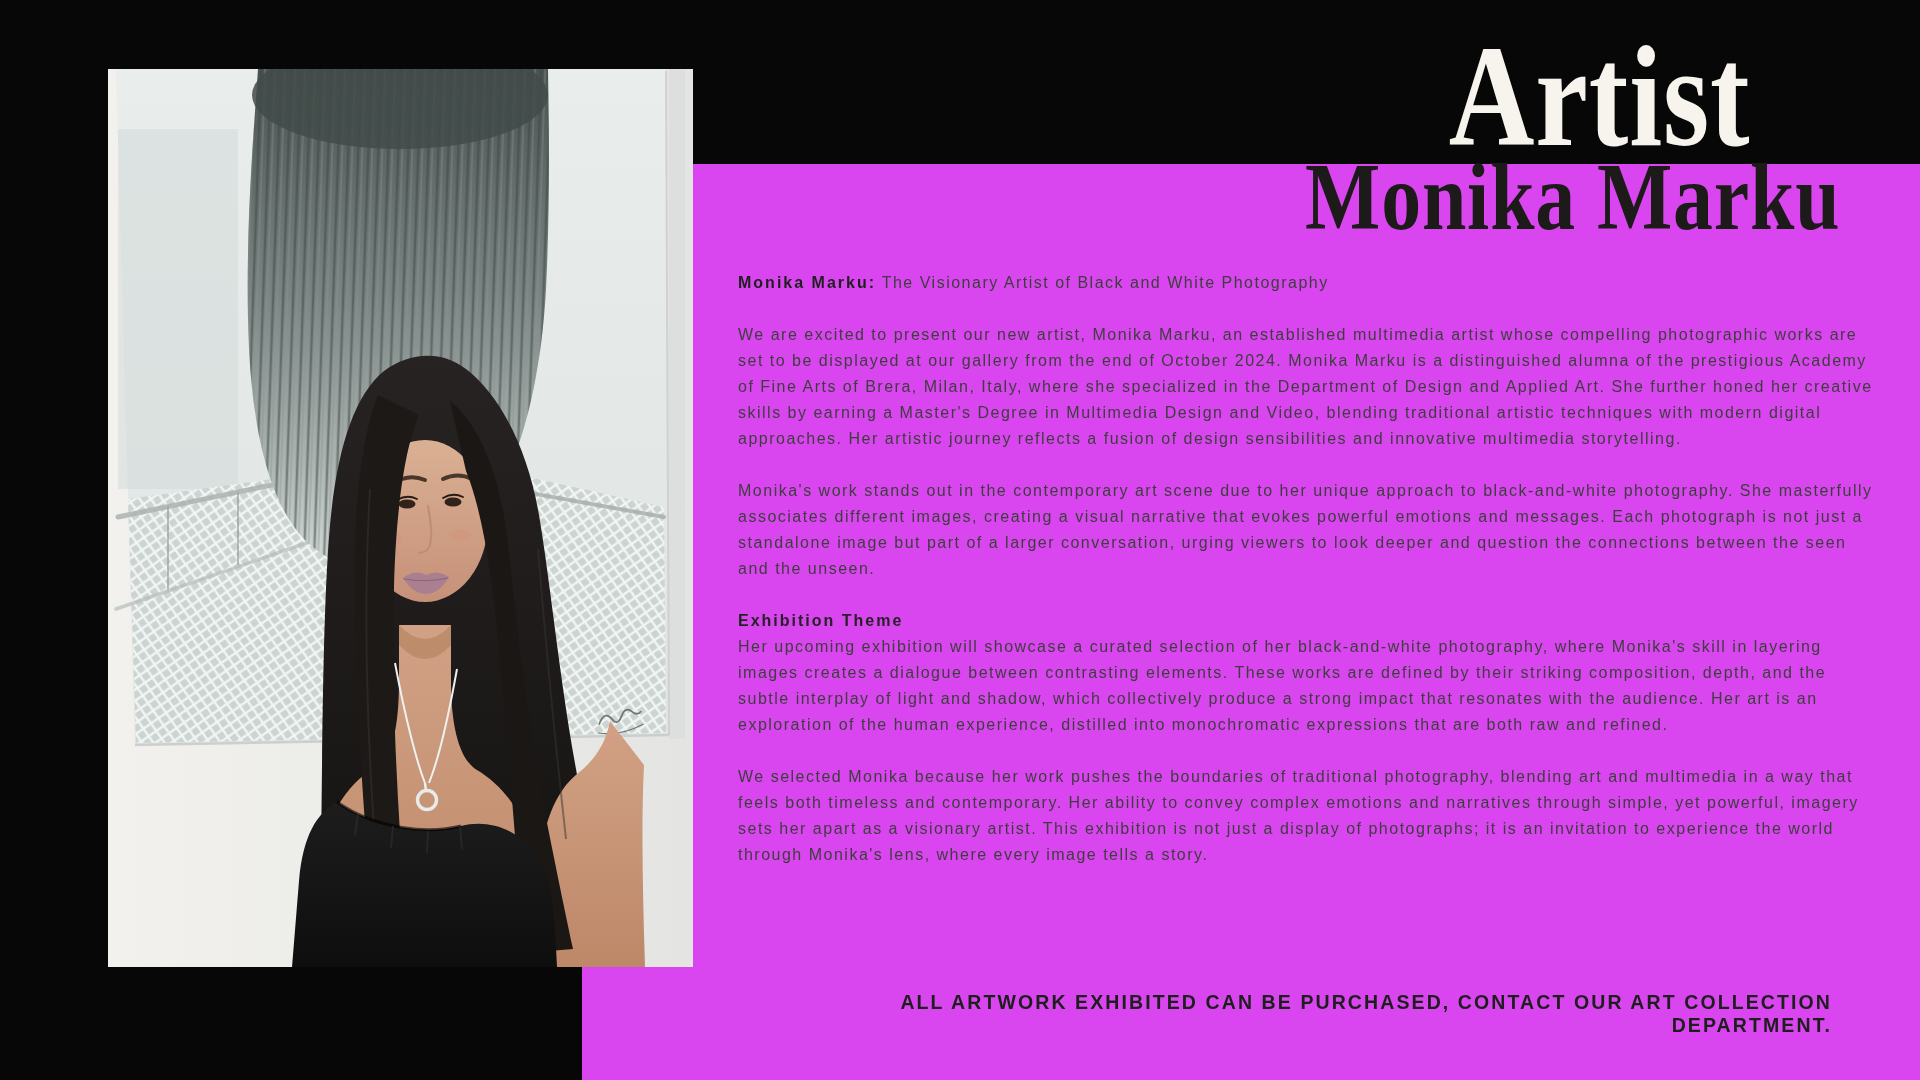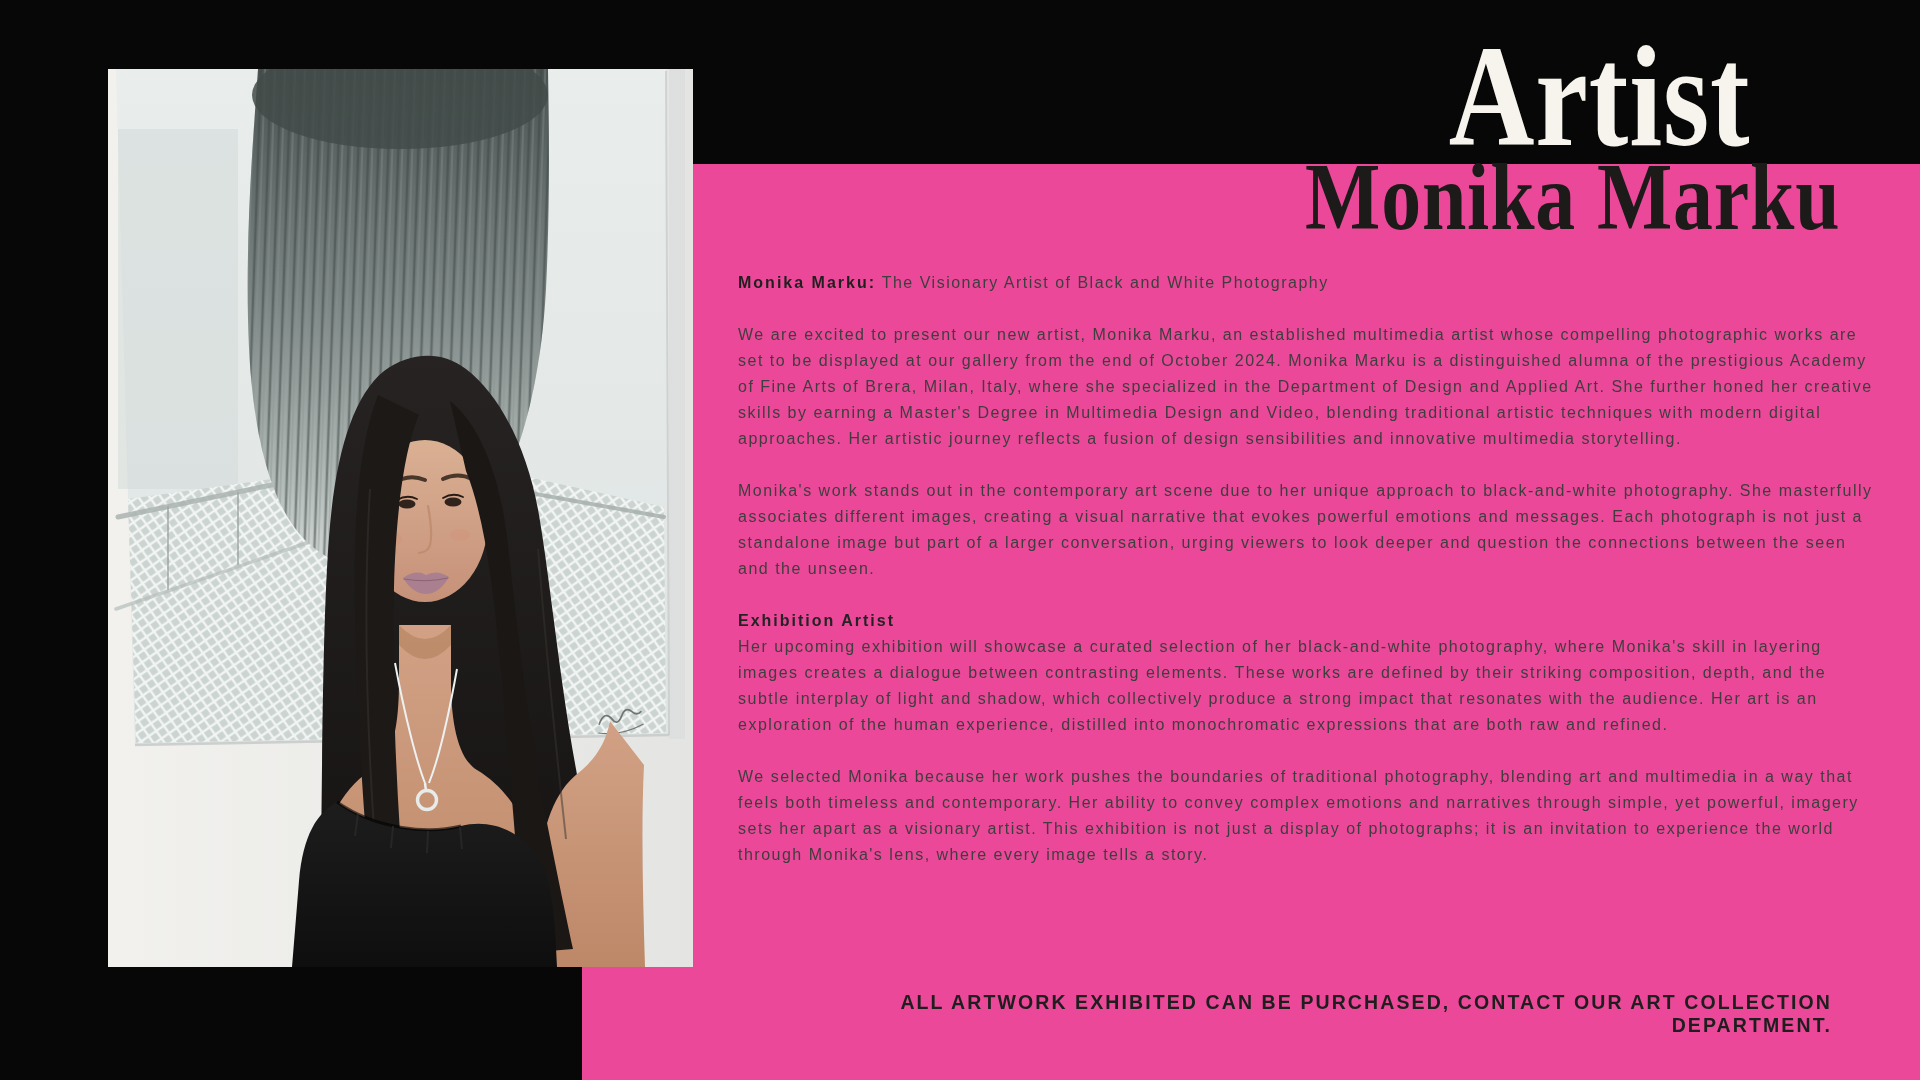--- a/index.html
+++ b/index.html
@@ -1,16 +1,16 @@
 <!DOCTYPE html>
 <html><head>
 <meta charset="utf-8">
 <style>
   html,body{margin:0;padding:0;}
-  .page{position:relative;width:1920px;height:1080px;background:#ec4899;overflow:hidden;
+  .page{position:relative;width:1920px;height:1080px;background:#d946ef;overflow:hidden;
         font-family:"Liberation Sans",sans-serif;}
   .panel-left{position:absolute;left:0;top:0;width:582px;height:1080px;background:#070707;}
   .band-top{position:absolute;left:0;top:0;width:1920px;height:164px;background:#070707;}
   .photo{position:absolute;left:108px;top:69px;width:585px;height:898px;margin:0;}
   .photo svg{display:block;width:100%;height:100%;}
   .title-artist{position:absolute;top:26px;right:170px;margin:0;line-height:1;
         font-family:"Liberation Serif",serif;font-weight:700;font-size:143px;color:#F7F4ED;
         transform:scaleX(.83);transform-origin:100% 0;letter-spacing:1px;}
   .title-name{position:absolute;top:150px;right:80px;margin:0;line-height:1;
         font-family:"Liberation Serif",serif;font-weight:700;font-size:95px;color:#1C1B19;
@@ -158,20 +158,20 @@
         </g>
       </g>
     </svg>
   </figure>
 
   <article class="article">
     <p class="lead"><b>Monika Marku:</b>
       <span>The Visionary Artist of Black and White Photography</span></p>
     <p>We are excited to present our new artist, Monika Marku, an established multimedia artist whose compelling photographic works are set to be displayed at our gallery from the end of October 2024. Monika Marku is a distinguished alumna of the prestigious Academy of Fine Arts of Brera, Milan, Italy, where she specialized in the Department of Design and Applied Art. She further honed her creative skills by earning a Master's Degree in Multimedia Design and Video, blending traditional artistic techniques with modern digital approaches. Her artistic journey reflects a fusion of design sensibilities and innovative multimedia storytelling.</p>
     <p>Monika's work stands out in the contemporary art scene due to her unique approach to black-and-white photography. She masterfully associates different images, creating a visual narrative that evokes powerful emotions and messages. Each photograph is not just a standalone image but part of a larger conversation, urging viewers to look deeper and question the connections between the seen and the unseen.</p>
-    <p class="section-heading">Exhibition Artist</p>
+    <p class="section-heading">Exhibition Theme</p>
     <p>Her upcoming exhibition will showcase a curated selection of her black-and-white photography, where Monika's skill in layering images creates a dialogue between contrasting elements. These works are defined by their striking composition, depth, and the subtle interplay of light and shadow, which collectively produce a strong impact that resonates with the audience. Her art is an exploration of the human experience, distilled into monochromatic expressions that are both raw and refined.</p>
     <p>We selected Monika because her work pushes the boundaries of traditional photography, blending art and multimedia in a way that feels both timeless and contemporary. Her ability to convey complex emotions and narratives through simple, yet powerful, imagery sets her apart as a visionary artist. This exhibition is not just a display of photographs; it is an invitation to experience the world through Monika's lens, where every image tells a story.</p>
   </article>
 
   <div class="footer-note">ALL ARTWORK EXHIBITED CAN BE PURCHASED, CONTACT OUR ART COLLECTION DEPARTMENT.</div>
 
 </div>
 
 </body></html>

